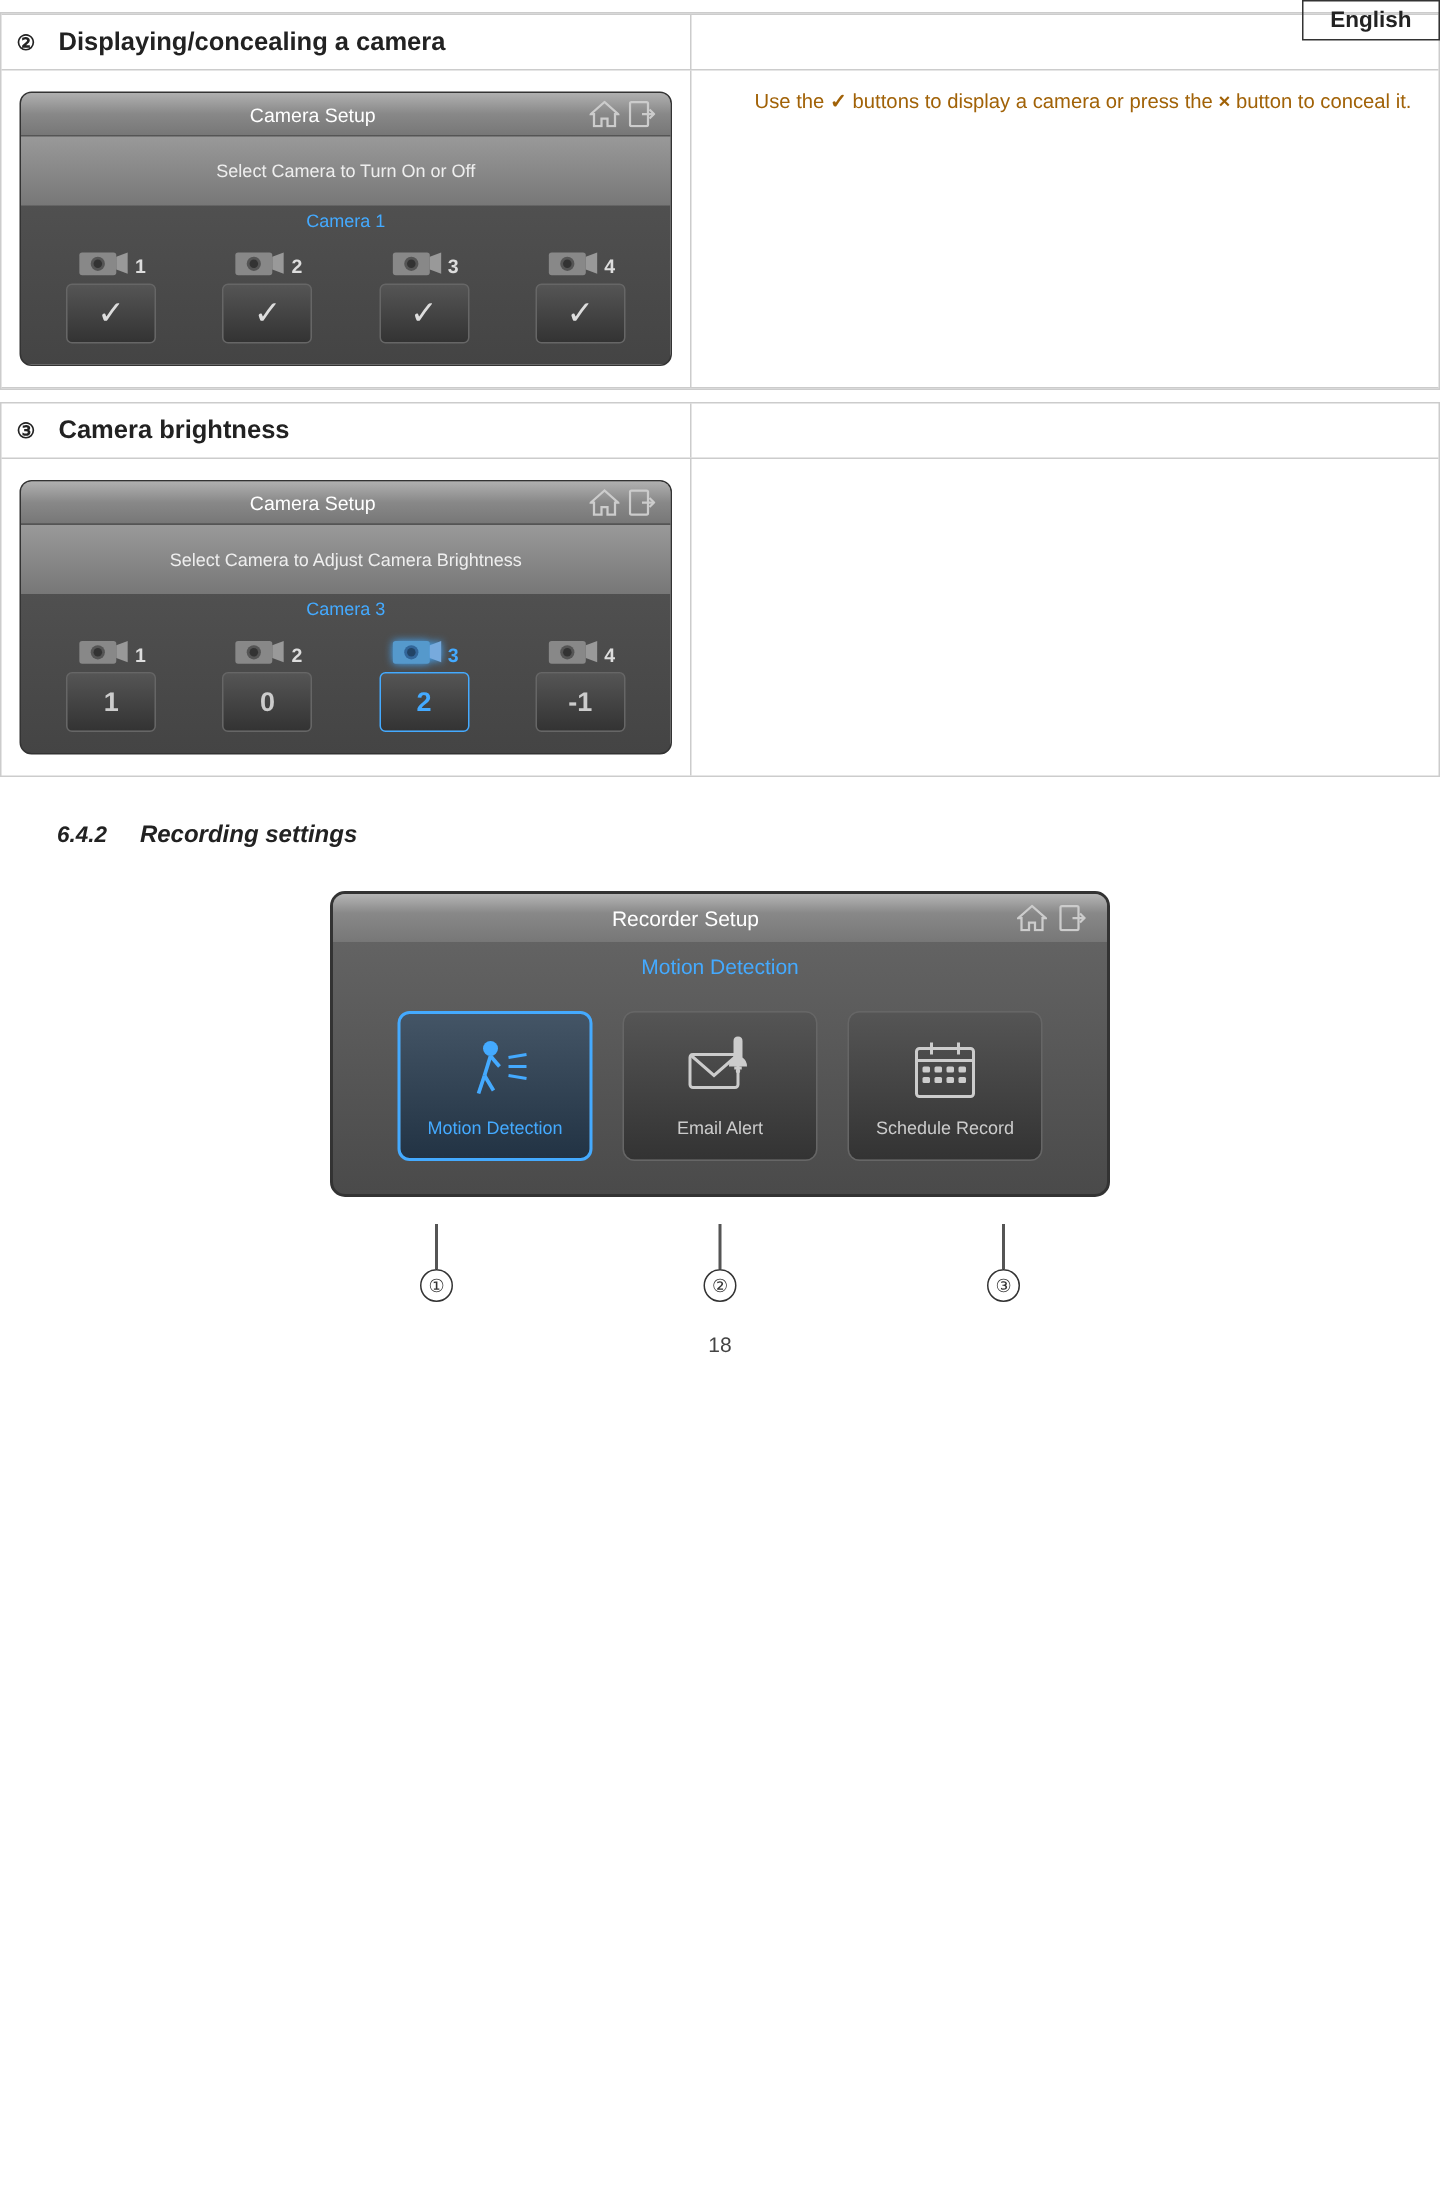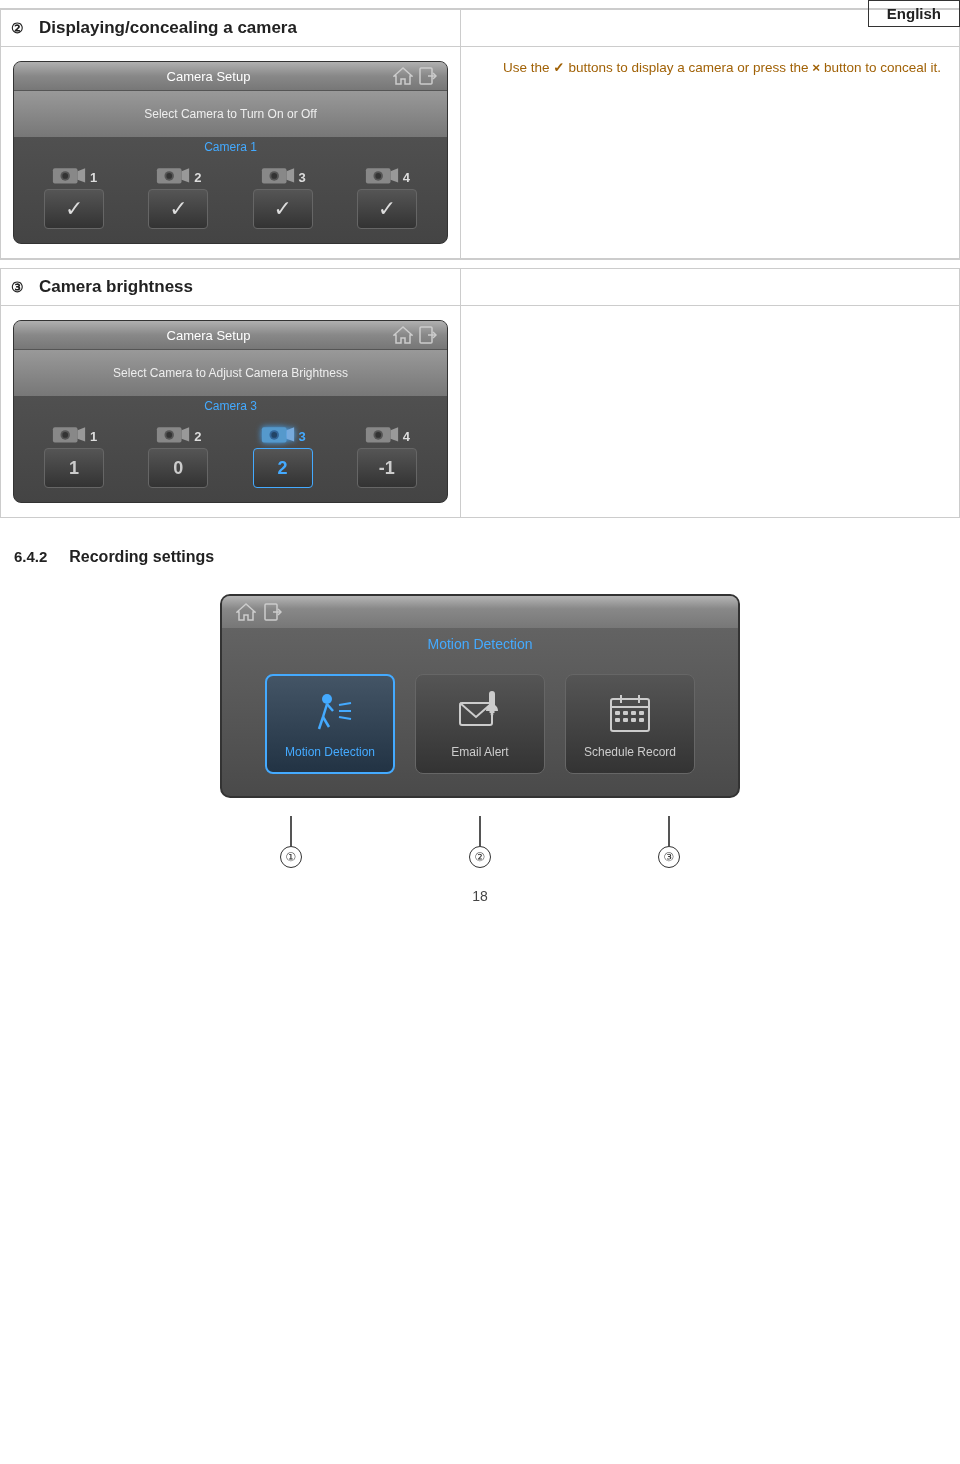--- a/index.html
+++ b/index.html
@@ -150,21 +150,22 @@
     .page-number {
       text-align: center;
       font-size: 14px;
       color: #444;
       margin-top: 20px;
       padding-bottom: 20px;
     }
 
     
     .section-642 {
-      padding: 22px 30px 10px 14px;
+      padding: 22px 30px 10px 38px;
+      font-style: italic;
     }
     .section-642-title {
       font-size: 16px;
       font-weight: bold;
     }
 
     
     .recorder-screen {
       background: linear-gradient(180deg, #888 0%, #666 5%, #4a4a4a 100%);
       border-radius: 10px;
@@ -433,20 +434,21 @@
 
 <div class="section-642">
   <span style="font-weight:bold; font-size:15px;">6.4.2</span>
   <span style="margin-left:18px;" class="section-642-title">Recording settings</span>
 </div>
 
 <div style="display:flex; justify-content:center; margin: 0 0 20px 0;">
   <div style="display:flex; flex-direction:column; align-items:center;">
     <div class="recorder-screen">
       <div class="recorder-titlebar">
+        <div class="recorder-title-text">Recorder Setup</div>
         <div style="display:flex; gap:8px;">
           <svg width="20" height="18" viewBox="0 0 20 18">
             <polygon points="10,1 1,9 3,9 3,17 8,17 8,12 12,12 12,17 17,17 17,9 19,9" fill="none" stroke="#ccc" stroke-width="1.5"></polygon>
           </svg>
           <svg width="18" height="18" viewBox="0 0 18 18">
             <rect x="1" y="1" width="12" height="16" rx="1" fill="none" stroke="#ccc" stroke-width="1.5"></rect>
             <line x1="9" y1="9" x2="17" y2="9" stroke="#ccc" stroke-width="1.5"></line>
             <polyline points="14,6 17,9 14,12" fill="none" stroke="#ccc" stroke-width="1.5"></polyline>
           </svg>
         </div>

